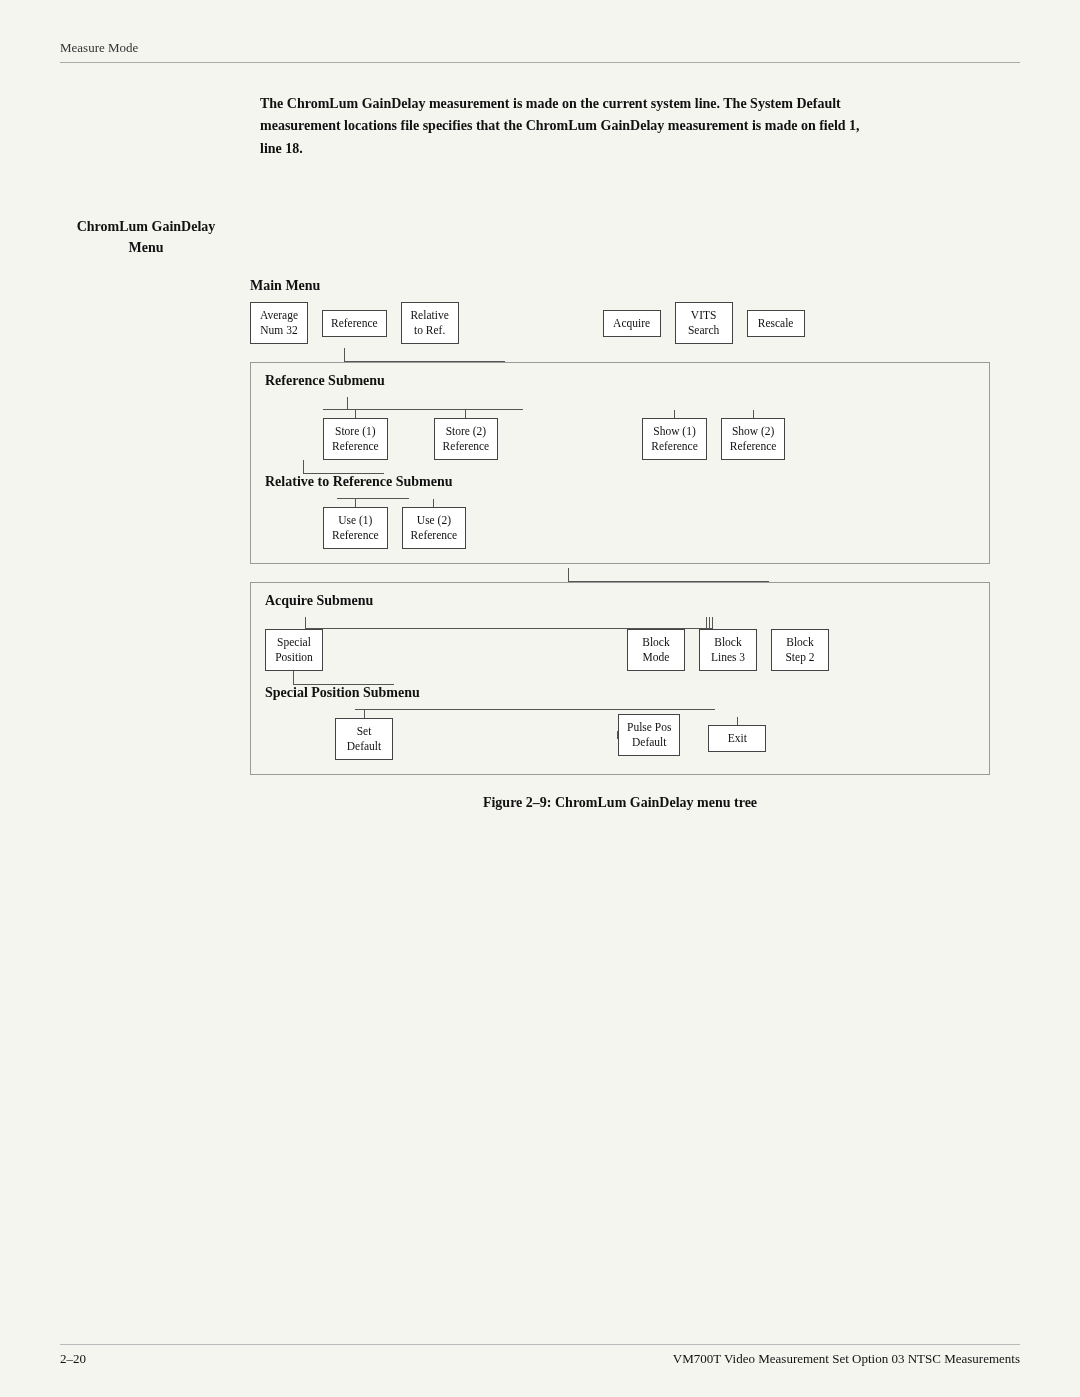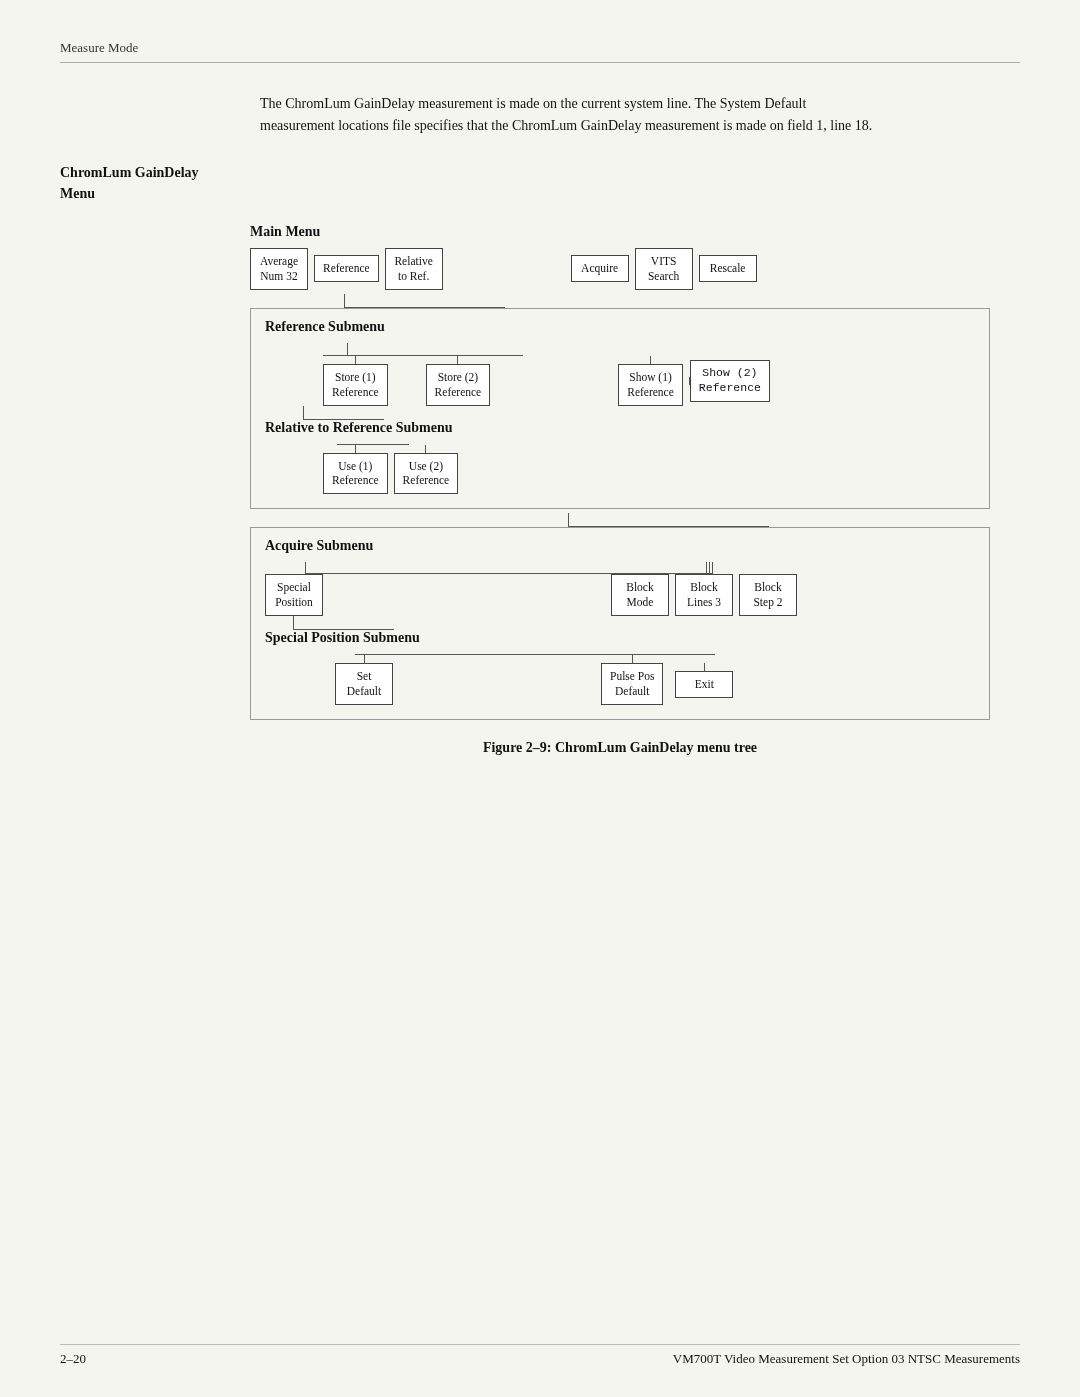--- a/index.html
+++ b/index.html
@@ -33,20 +33,21 @@
       font-size: 13px;
       color: #333;
     }
 
     .intro-text {
       margin-left: 200px;
       margin-bottom: 24px;
       font-size: 14px;
       line-height: 1.6;
       max-width: 620px;
+      font-weight: bold;
     }
 
     .section-row {
       display: flex;
       margin-bottom: 20px;
     }
 
     .section-label {
       width: 190px;
       text-align: right;
@@ -99,21 +100,21 @@
 
     .diag-title {
       font-weight: bold;
       font-size: 14px;
       margin-bottom: 8px;
     }
 
     .btn-group {
       display: flex;
       align-items: center;
-      gap: 4px;
+      gap: 12px;
     }
 
     .btn-box {
       border: 1px solid #444;
       background: #fff;
       padding: 5px 8px;
       font-size: 11.5px;
       text-align: center;
       line-height: 1.3;
       min-width: 58px;
@@ -128,21 +129,21 @@
   <div class="header-section">
     <span class="header-title">Measure Mode</span>
   </div>
 
   <div class="intro-text">
     <span>The ChromLum GainDelay measurement is made on the current system line. The System Default measurement locations file specifies that the ChromLum GainDelay measurement is made on field 1, line 18.</span>
   </div>
 
   <div class="section-row">
     <div class="section-label">
-      <span style="white-space: pre-line; display:block; text-align:left;">ChromLum GainDelay Menu</span>
+      <span style="white-space: pre-line; display:block; text-align:center;margin-top:32px;">ChromLum GainDelay Menu</span>
     </div>
   </div>
 
   <div class="diagram-wrapper">
 
     <div class="diag-section">
       <div class="diag-title">Main Menu</div>
       <div class="btn-group">
         <div class="btn-box">Average<br>Num 32</div>
         <div class="btn-box" style="margin-left:2px;">Reference</div>
@@ -174,21 +175,21 @@
         </div>
         <div style="display:flex; flex-direction:column; align-items:center; margin-left:2px;padding-left:32px;">
           <div style="width:1px; height:8px; background:#555;"></div>
           <div class="btn-box">Store (2)<br>Reference</div>
         </div>
         <span class="gap-xl"></span>
         <div style="display:flex; flex-direction:column; align-items:center;">
           <div style="width:1px; height:8px; background:#555;"></div>
           <div class="btn-box">Show (1)<br>Reference</div>
         </div>
-        <div style="display:flex; flex-direction:row; align-items:center; margin-left:2px;font-family:Liberation Mono, monospace;">
+        <div style="display:flex; flex-direction:column; align-items:center; margin-left:2px;">
           <div style="width:1px; height:8px; background:#555;"></div>
           <div class="btn-box">Show (2)<br>Reference</div>
         </div>
       </div>
 
       <div style="margin-left: 38px; display:flex; height:14px; align-items:flex-end;">
         <div style="width:1px; height:14px; background:#555;"></div>
         <div style="border-top:1px solid #555; width:80px;"></div>
       </div>
 
@@ -244,21 +245,21 @@
       <div class="diag-title">Special Position Submenu</div>
       <div>
 
         <div style="margin-left:90px; border-top:1px solid #555; width:360px;"></div>
         <div class="btn-group" style="margin-left:70px;">
           <div style="display:flex; flex-direction:column; align-items:center;">
             <div style="width:1px; height:8px; background:#555;"></div>
             <div class="btn-box">Set<br>Default</div>
           </div>
           <span style="width:200px; display:inline-block;"></span>
-          <div style="display:flex; flex-direction:column; align-items:center;">
+          <div style="display:flex; flex-direction:row; align-items:center;">
             <div style="width:1px; height:8px; background:#555;"></div>
             <div class="btn-box">Pulse Pos<br>Default</div>
           </div>
           <span style="width:2px; display:inline-block;"></span>
           <div style="display:flex; flex-direction:column; align-items:center; margin-left:2px;">
             <div style="width:1px; height:8px; background:#555;"></div>
             <div class="btn-box">Exit</div>
           </div>
         </div>
       </div>

